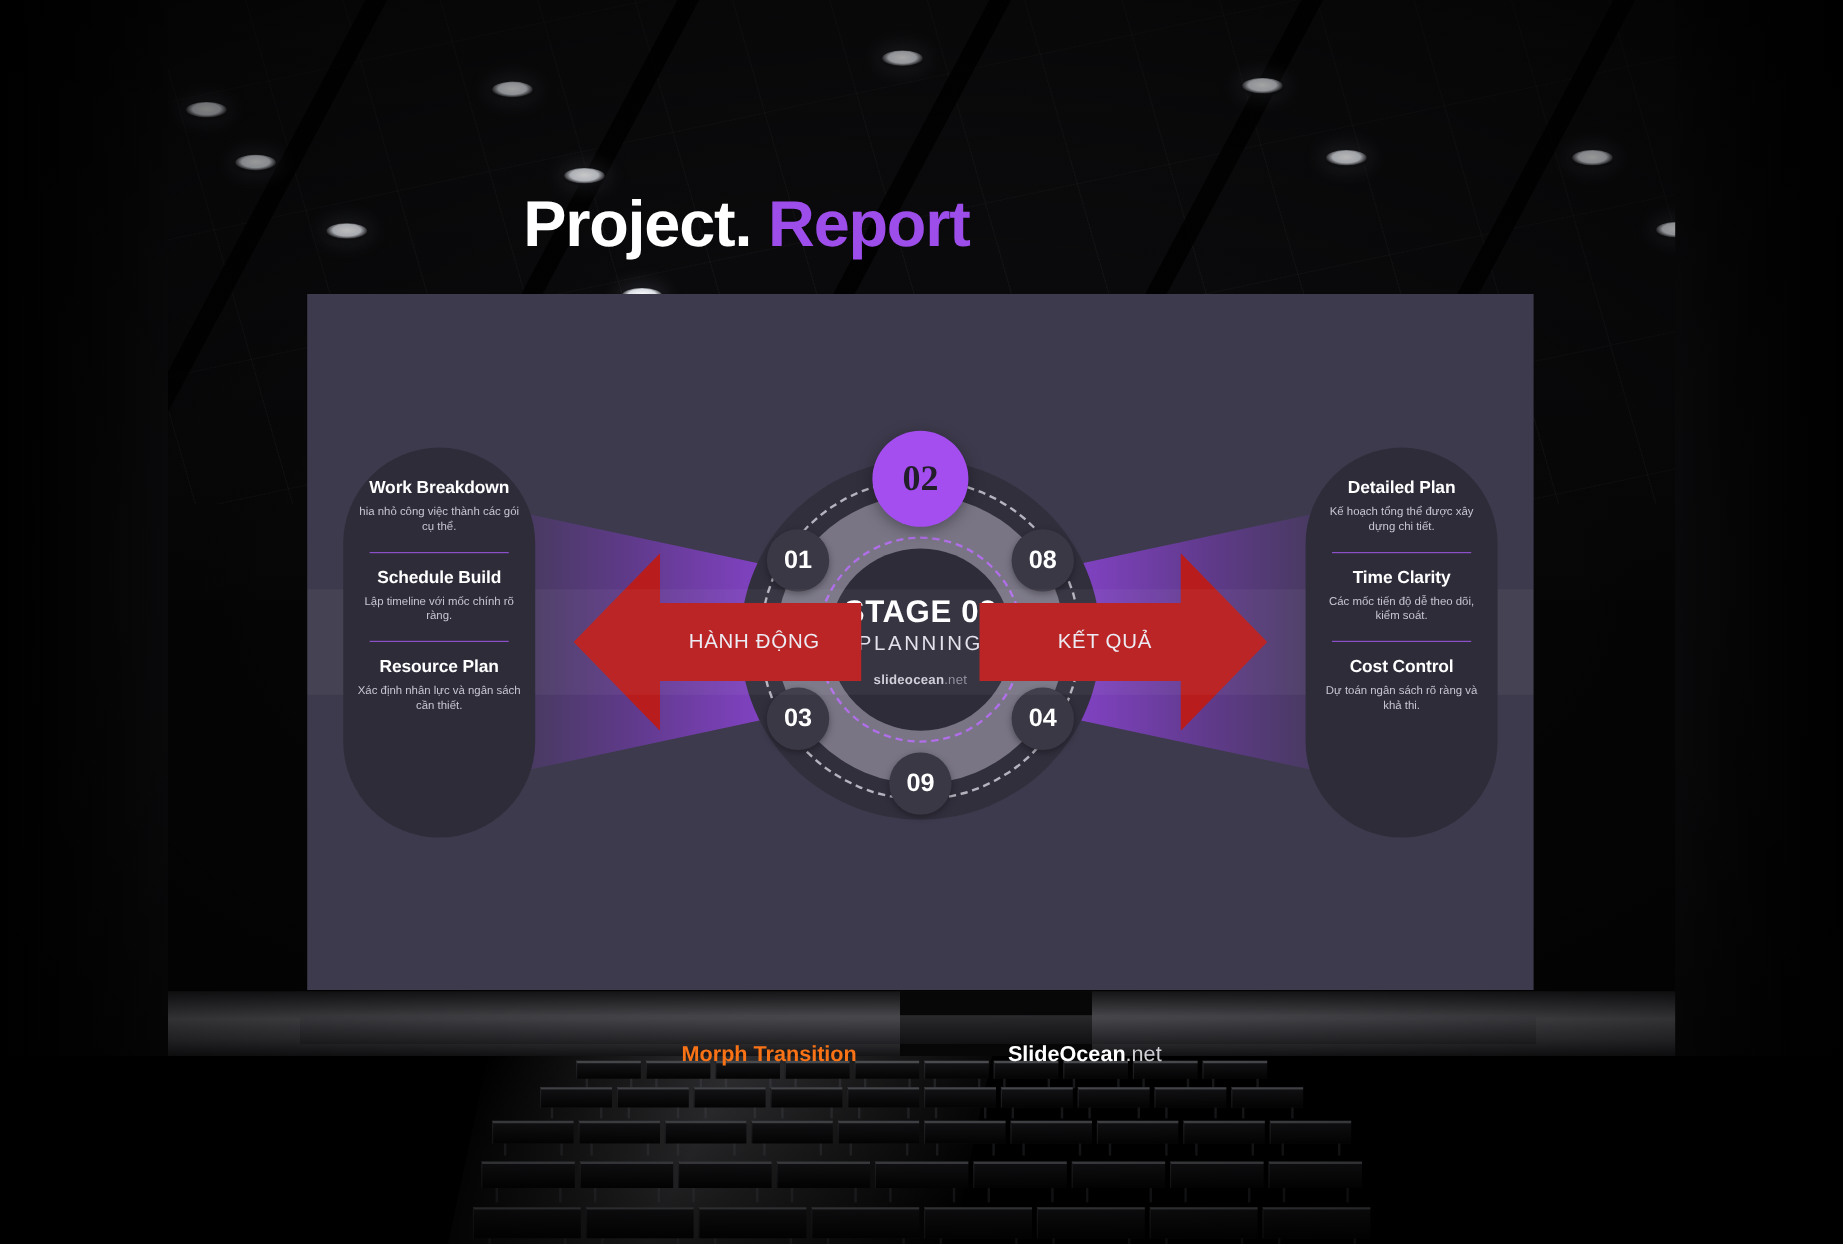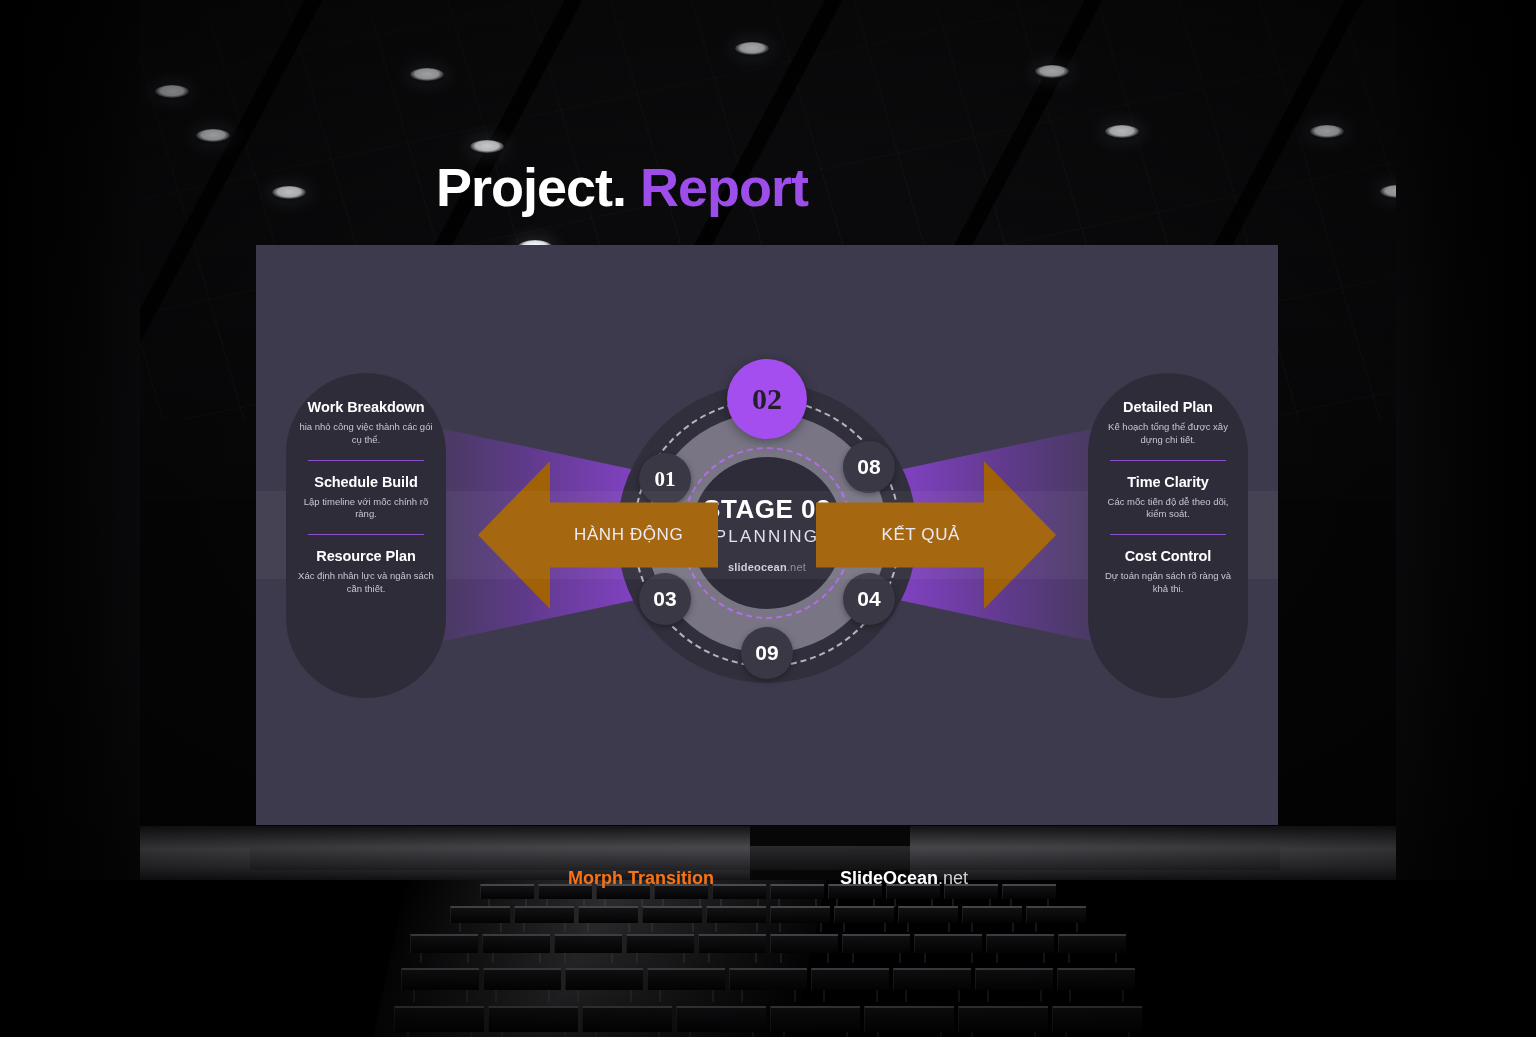--- a/index.html
+++ b/index.html
@@ -137,21 +137,21 @@
   .wedgeR {
     right:145px;
     background:linear-gradient(270deg, rgba(124,58,190,0.0) 0%, rgba(124,58,190,0.55) 45%, rgba(150,70,230,0.92) 100%);
     clip-path:polygon(100% 0%, 0% 26%, 0% 74%, 100% 100%);
   }
 
   
   .arrowL, .arrowR {
     position:absolute; top:50%; height:148px; width:240px;
     transform:translateY(-50%);
-    background:#a16207;
+    background:#b91c1c;
     z-index:3;
     display:flex; align-items:center; justify-content:center;
   }
   .arrowL {
     left:222px;
     clip-path:polygon(0% 50%, 30% 0%, 30% 28%, 100% 28%, 100% 72%, 30% 72%, 30% 100%);
   }
   .arrowR {
     right:222px;
     clip-path:polygon(100% 50%, 70% 0%, 70% 28%, 0% 28%, 0% 72%, 70% 72%, 70% 100%);
@@ -376,21 +376,21 @@
       <div class="ring-inner-dark"></div>
 
       <div class="center-txt">
         <div class="c-stage">STAGE 02</div>
         <div class="c-sub">PLANNING</div>
         <div class="c-brand">
           <b>slideocean</b><span>.net</span>
         </div>
       </div>
 
-      <div class="numdot" style="left:22px;  top:70px;font-family:Liberation Serif, serif;">01</div>
+      <div class="numdot" style="left:22px;  top:58px;">01</div>
       <div class="numdot active" style="left:110px; top:-24px;font-family:Liberation Serif, serif;">02</div>
       <div class="numdot" style="left:226px; top:58px;">08</div>
       <div class="numdot" style="left:226px; top:190px;">04</div>
       <div class="numdot" style="left:124px; top:244px;">09</div>
       <div class="numdot" style="left:22px;  top:190px;">03</div>
     </div>
 
     <div class="midband"></div>
 
     <div class="arrowL">

